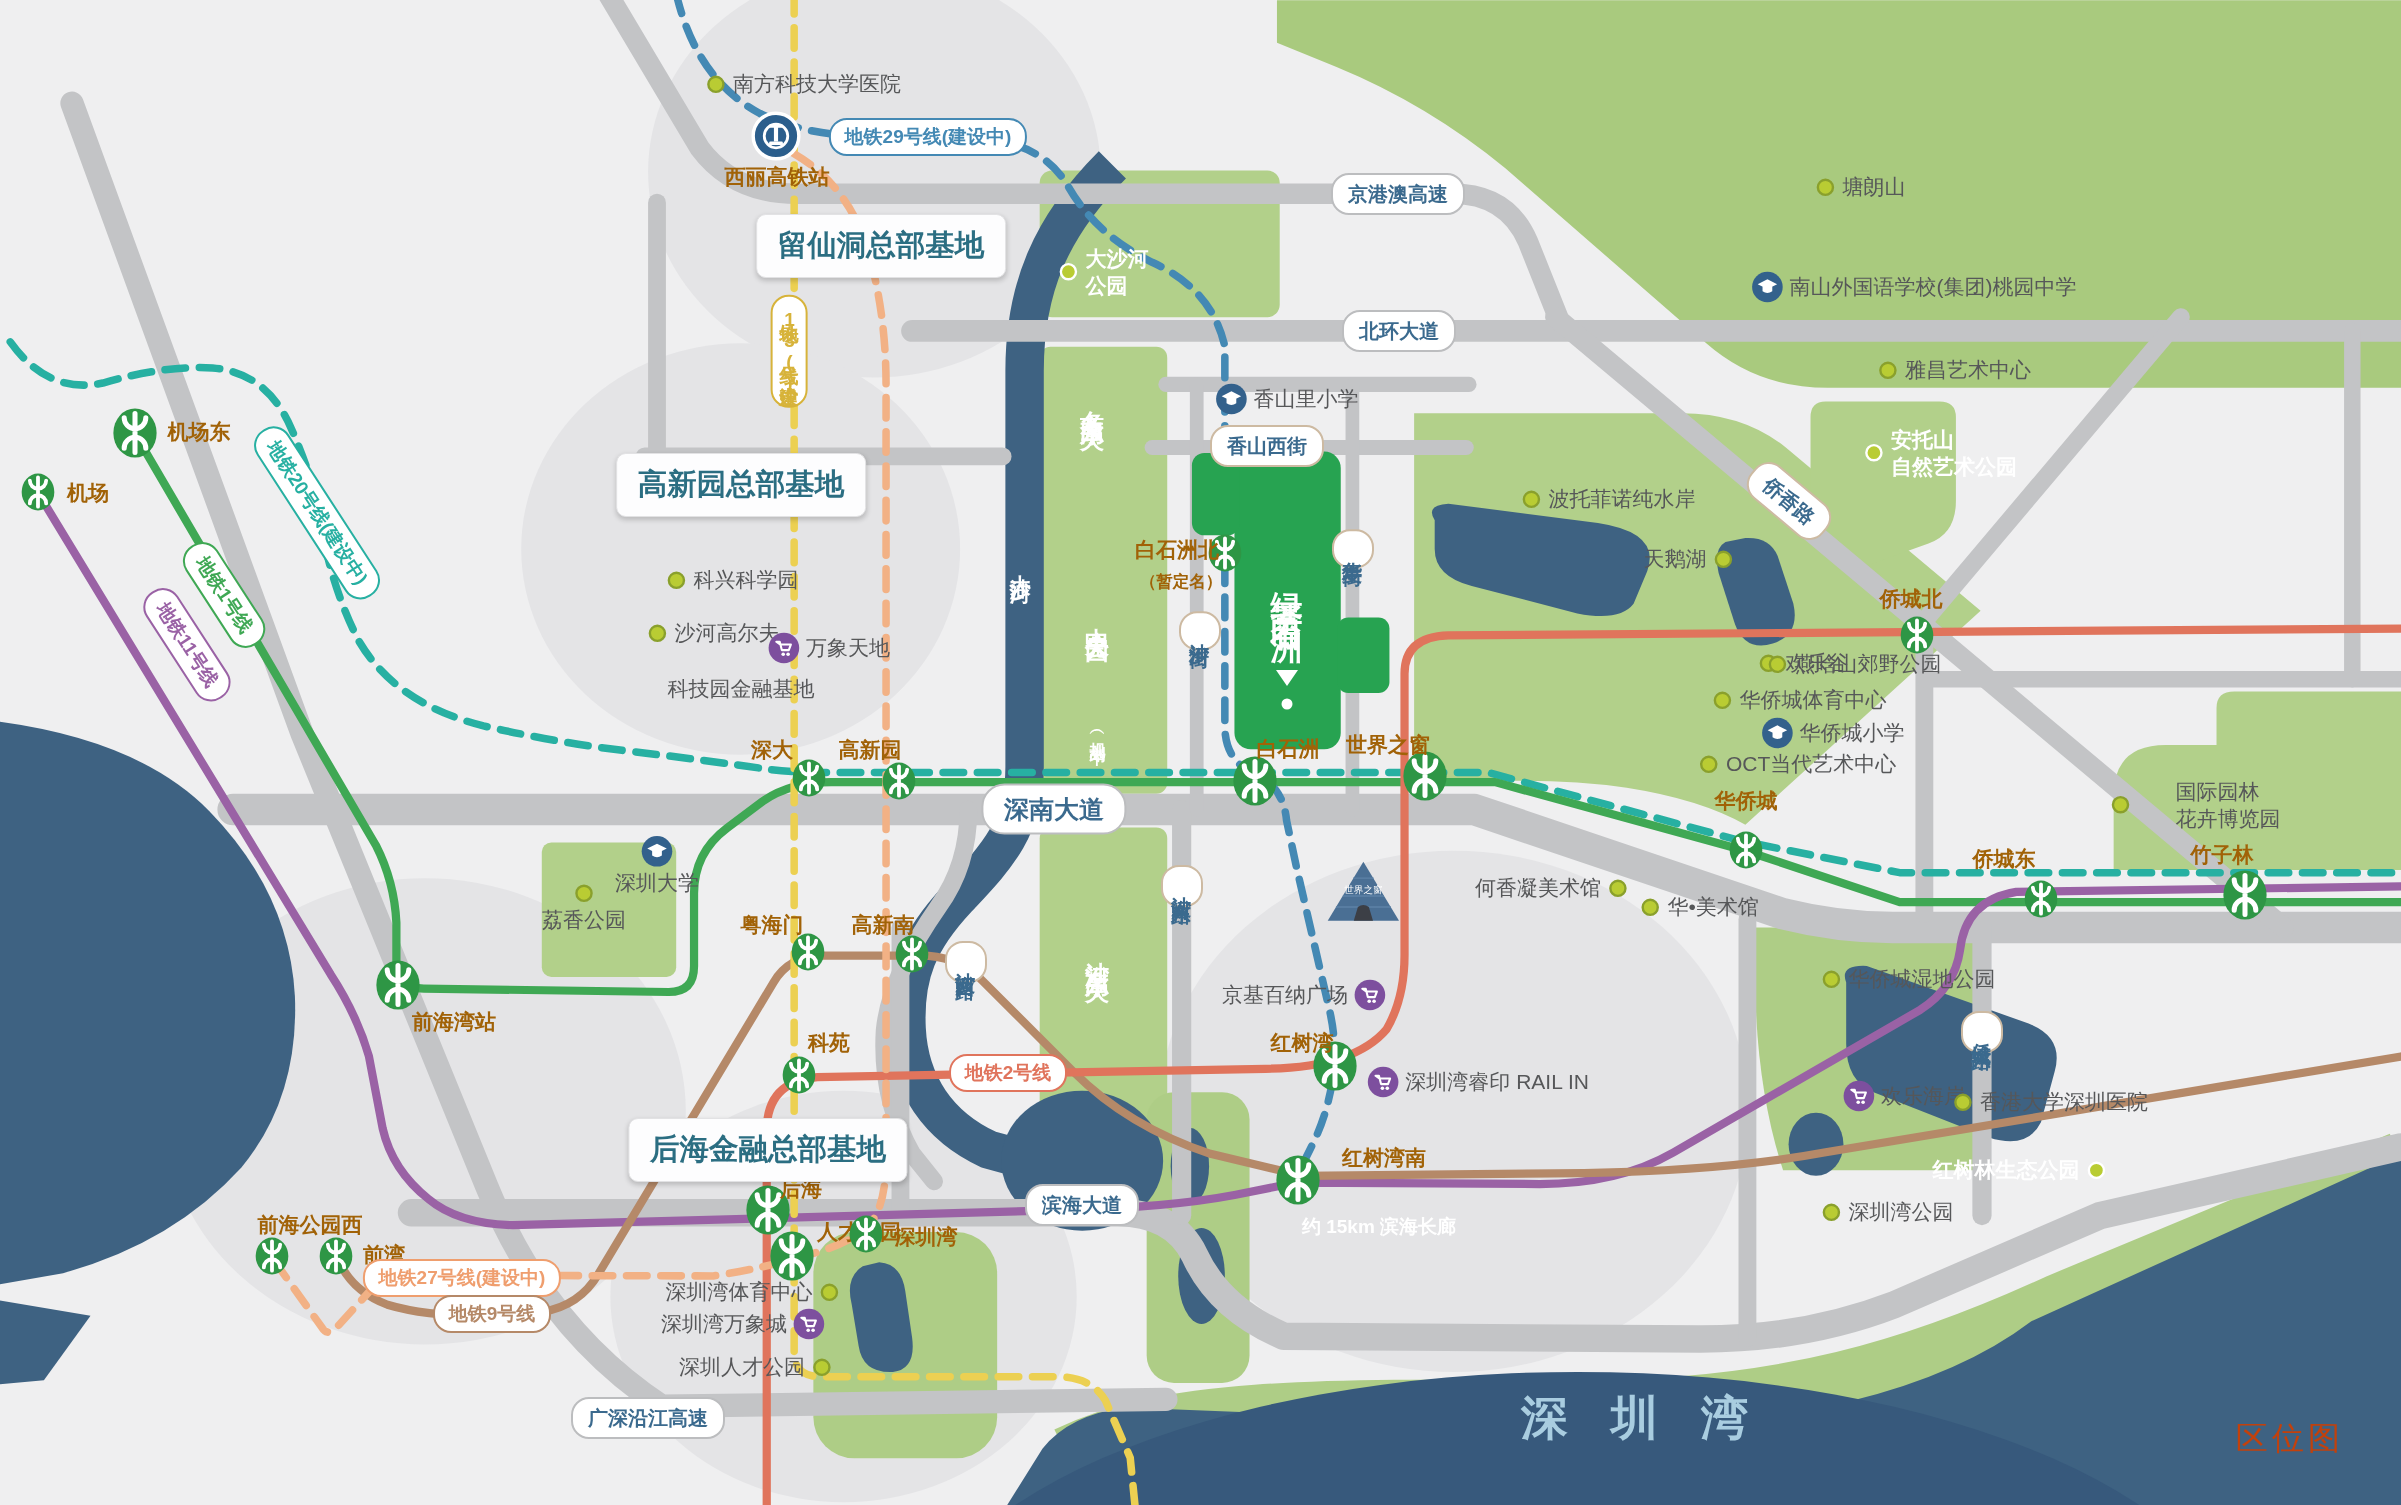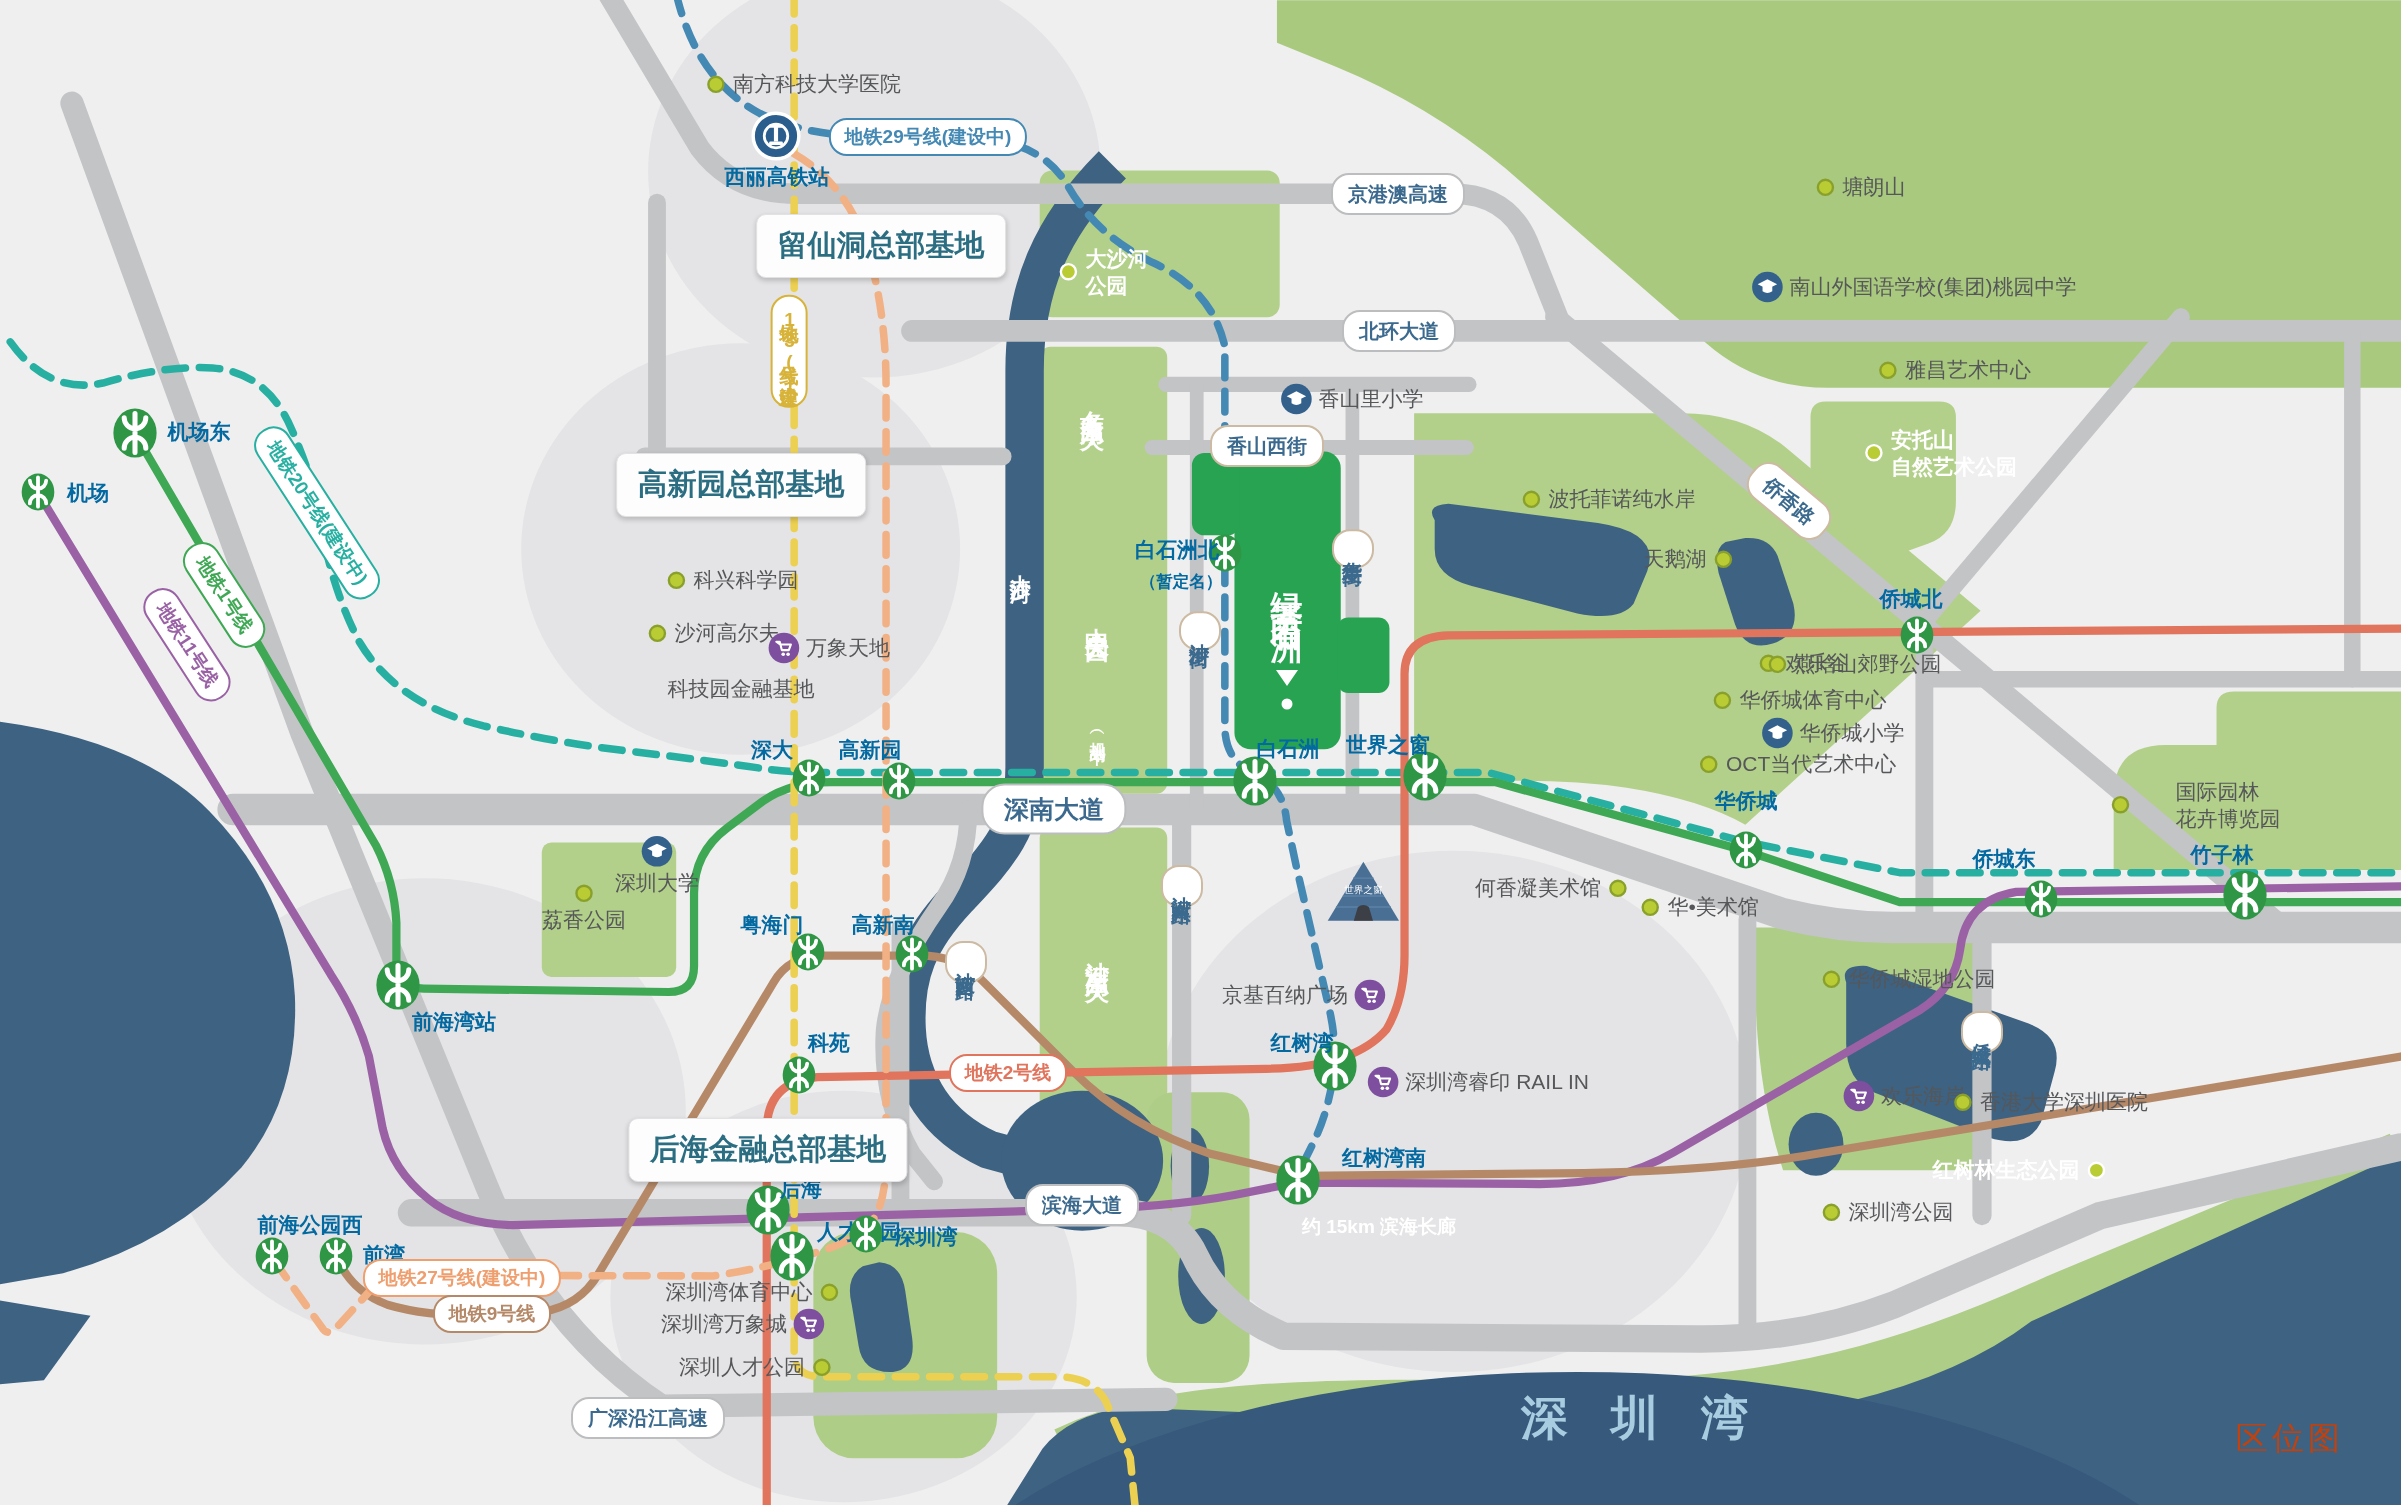--- a/index.html
+++ b/index.html
@@ -5,21 +5,21 @@
   html,body{margin:0;padding:0;background:#efeff0;}
   #map{position:relative;width:2401px;height:1506px;overflow:hidden;background:#efeff0;
        font-family:"Liberation Sans","DejaVu Sans",sans-serif;}
   #geo{position:absolute;left:0;top:0;}
   .abs{position:absolute;transform:translate(-50%,-50%);}
   .lbl{position:absolute;transform:translate(-50%,-50%);white-space:pre-line;line-height:1.3;
        display:flex;align-items:center;gap:6.2px;}
   .lbl svg{flex:0 0 auto;display:block;}
   .poi-dark{color:#565759;font-size:21px;}
   .poi-white{color:#ffffff;font-size:21px;font-weight:bold;}
-  .stn{color:#0369a1;font-size:21px;font-weight:bold;white-space:nowrap;}
+  .stn{color:#a16207;font-size:21px;font-weight:bold;white-space:nowrap;}
   .stn-sub{font-size:16.5px;}
   .hq{position:absolute;transform:translate(-50%,-50%);background:#fdfdfe;color:#2b6e82;
       font-size:29.5px;font-weight:bold;padding:11px 20.6px;border-radius:9.6px;white-space:nowrap;
       box-shadow:0 2.7px 5.5px rgba(0,0,0,.18);border:0.7px solid #e2e2e4;}
   .rp{position:absolute;transform:translate(-50%,-50%);background:#ffffff;color:#3b6a8e;
       font-size:20px;font-weight:bold;padding:5.5px 15px;border-radius:18px;white-space:nowrap;
       border:2.1px solid #bcbdbf;}
   .rp.big{font-size:25px;padding:6.9px 20.6px;border-radius:23px;}
   .rp.street{border-color:#cdbaa2;}
   .rp.vert{writing-mode:vertical-lr;text-orientation:upright;padding:13.7px 5.5px;letter-spacing:2.7px;}
@@ -277,21 +277,21 @@
     <div class="lbl poi-dark" style="left:713px;top:633px;"><svg width="22" height="22" viewBox="-16 -16 32 32">
         <circle r="11" fill="#b9cc33" stroke="#8aa02c" stroke-width="3.5"></circle>
       </svg><span>沙河高尔夫</span></div>
     <div class="lbl poi-dark" style="left:829px;top:648px;"><svg width="32" height="32" viewBox="-23 -23 46 46">
         <circle r="22" fill="#7d4f9e"></circle>
         <path d="M-11,-9 L-6,-9 L-3,3 L7,3 L10,-5 L-5,-5 Z" stroke="#fff" stroke-width="3" fill="none" stroke-linejoin="round" stroke-linecap="round"></path>
         <circle cx="-1" cy="9" r="2.6" fill="#fff"></circle>
         <circle cx="6" cy="9" r="2.6" fill="#fff"></circle>
       </svg><span>万象天地</span></div>
     <div class="lbl poi-dark" style="left:741px;top:689px;"><span>科技园金融基地</span></div>
-    <div class="lbl poi-dark" style="left:1352px;top:399px;"><svg width="32" height="32" viewBox="-23 -23 46 46">
+    <div class="lbl poi-dark" style="left:1287px;top:399px;"><svg width="32" height="32" viewBox="-23 -23 46 46">
         <circle r="22" fill="#33618c"></circle>
         <polygon points="-14,-4 0,-11 14,-4 0,3" fill="#fff"></polygon>
         <path d="M-7,-1 L-7,6 Q0,11 7,6 L7,-1 Z" fill="#fff"></path>
       </svg><span>香山里小学</span></div>
     <div class="lbl poi-dark" style="left:1608px;top:499px;"><svg width="22" height="22" viewBox="-16 -16 32 32">
         <circle r="11" fill="#b9cc33" stroke="#8aa02c" stroke-width="3.5"></circle>
       </svg><span>波托菲诺纯水岸</span></div>
     <div class="lbl poi-dark" style="left:1689px;top:559px;text-align:right;"><span>天鹅湖</span><svg width="22" height="22" viewBox="-16 -16 32 32">
         <circle r="11" fill="#b9cc33" stroke="#8aa02c" stroke-width="3.5"></circle>
       </svg></div>

